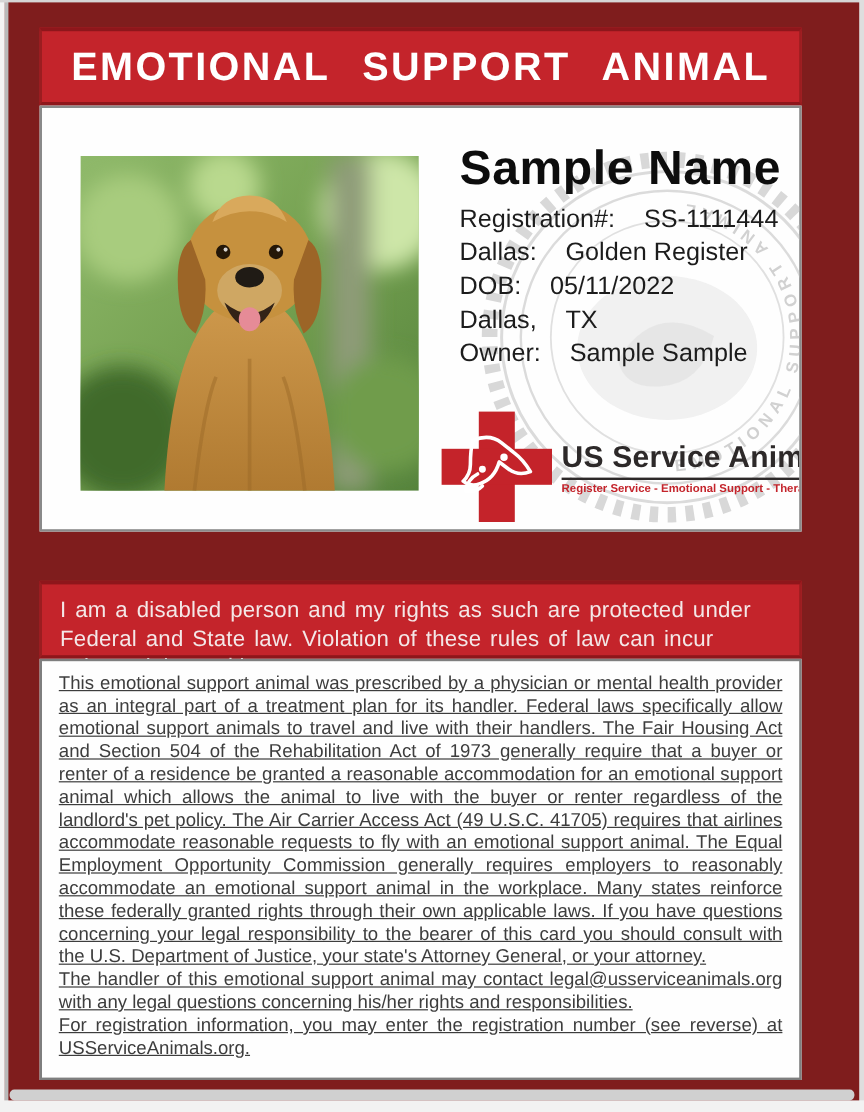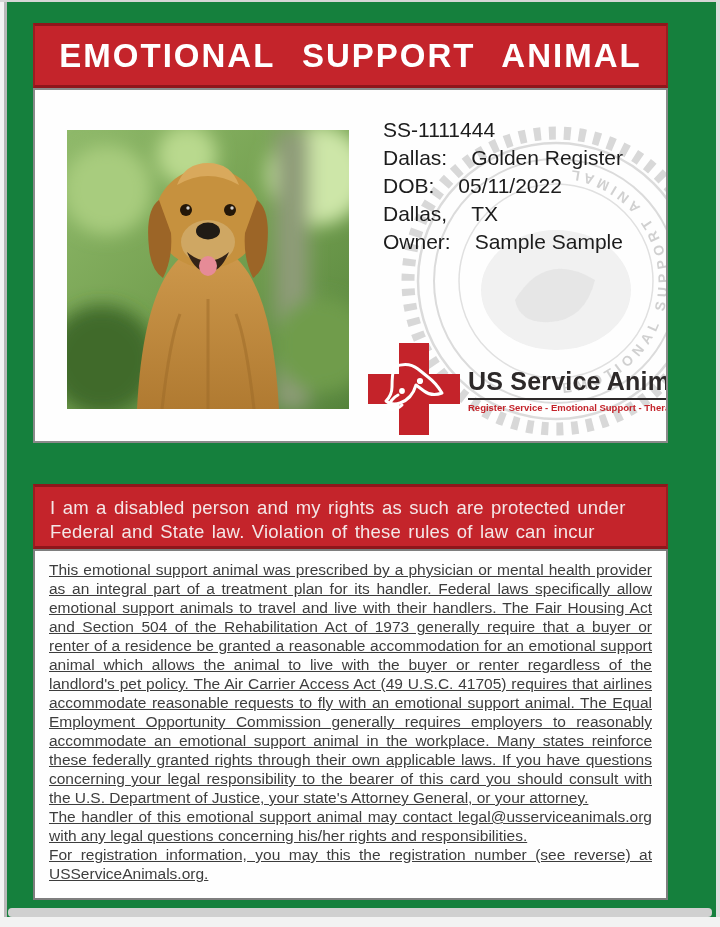--- a/index.html
+++ b/index.html
@@ -1,16 +1,16 @@
 <!DOCTYPE html>
 <html><head>
 <meta charset="utf-8">
 <style>
   html,body{margin:0;padding:0;background:#e9e9e9;}
-  #page{position:relative;width:720px;height:927px;background:#15803d;overflow:hidden;
+  #page{position:relative;width:720px;height:927px;background:#7f1d1d;overflow:hidden;
         font-family:"Liberation Sans","DejaVu Sans",sans-serif;}
   
   .edge-left{position:absolute;left:4px;top:0;width:3px;height:927px;background:#b9b9b9;}
   .edge-left2{position:absolute;left:0;top:0;width:4px;height:927px;background:#f4f4f4;}
   .edge-top{position:absolute;left:0;top:0;width:720px;height:2px;background:#d6d6d6;}
   .edge-right{position:absolute;right:0;top:0;width:4px;height:927px;background:#dedede;}
   .edge-bottom{position:absolute;left:8px;top:908px;width:704px;height:9px;background:#d0d0d0;border-radius:4px;}
   .edge-bottom2{position:absolute;left:0;top:917px;width:720px;height:10px;background:#f2f2f2;}
 
   
@@ -124,21 +124,23 @@
       <ellipse cx="141" cy="101" rx="12" ry="8.5" fill="#201b15"></ellipse>
       <path d="M120 122 q21 18 42 0 q-8 20 -21 20 q-13 0 -21 -20 z" fill="#332317"></path>
       <ellipse cx="141" cy="136" rx="9" ry="10" fill="#e68b97"></ellipse>
       <circle cx="119" cy="80" r="6" fill="#241708"></circle>
         <circle cx="163" cy="80" r="6" fill="#241708"></circle>
       <circle cx="121" cy="78" r="1.7" fill="#ffffff" opacity=".8"></circle>
         <circle cx="165" cy="78" r="1.7" fill="#ffffff" opacity=".8"></circle>
     </svg>
 
     <div id="front-text">
+      <div id="pet-name">Sample Name</div>
       <div class="drow">
+        <span class="lab">Registration#:</span>
         <span class="val">SS-1111444</span>
       </div>
       <div class="drow">
         <span class="lab">Dallas:</span>
         <span class="val">Golden Register</span>
       </div>
       <div class="drow">
         <span class="lab">DOB:</span>
         <span class="val">05/11/2022</span>
       </div>
@@ -171,16 +173,16 @@
       </div>
     </div>
   </div>
 
   <div class="banner" id="back-banner">I am a disabled person and my rights as such are protected under Federal and State law. Violation of these rules of law can incur substantial penalties.</div>
 
   <div class="cardbox" id="back-box">
     <div class="inner">
       <p>This emotional support animal was prescribed by a physician or mental health provider as an integral part of a treatment plan for its handler. Federal laws specifically allow emotional support animals to travel and live with their handlers. The Fair Housing Act and Section 504 of the Rehabilitation Act of 1973 generally require that a buyer or renter of a residence be granted a reasonable accommodation for an emotional support animal which allows the animal to live with the buyer or renter regardless of the landlord's pet policy. The Air Carrier Access Act (49 U.S.C. 41705) requires that airlines accommodate reasonable requests to fly with an emotional support animal. The Equal Employment Opportunity Commission generally requires employers to reasonably accommodate an emotional support animal in the workplace. Many states reinforce these federally granted rights through their own applicable laws. If you have questions concerning your legal responsibility to the bearer of this card you should consult with the U.S. Department of Justice, your state's Attorney General, or your attorney.</p>
       <p class="gap">The handler of this emotional support animal may contact legal@usserviceanimals.org with any legal questions concerning his/her rights and responsibilities.</p>
-      <p>For registration information, you may this the registration number (see reverse) at USServiceAnimals.org.</p>
+      <p>For registration information, you may enter the registration number (see reverse) at USServiceAnimals.org.</p>
     </div>
   </div>
 </div>
 
 </body></html>

